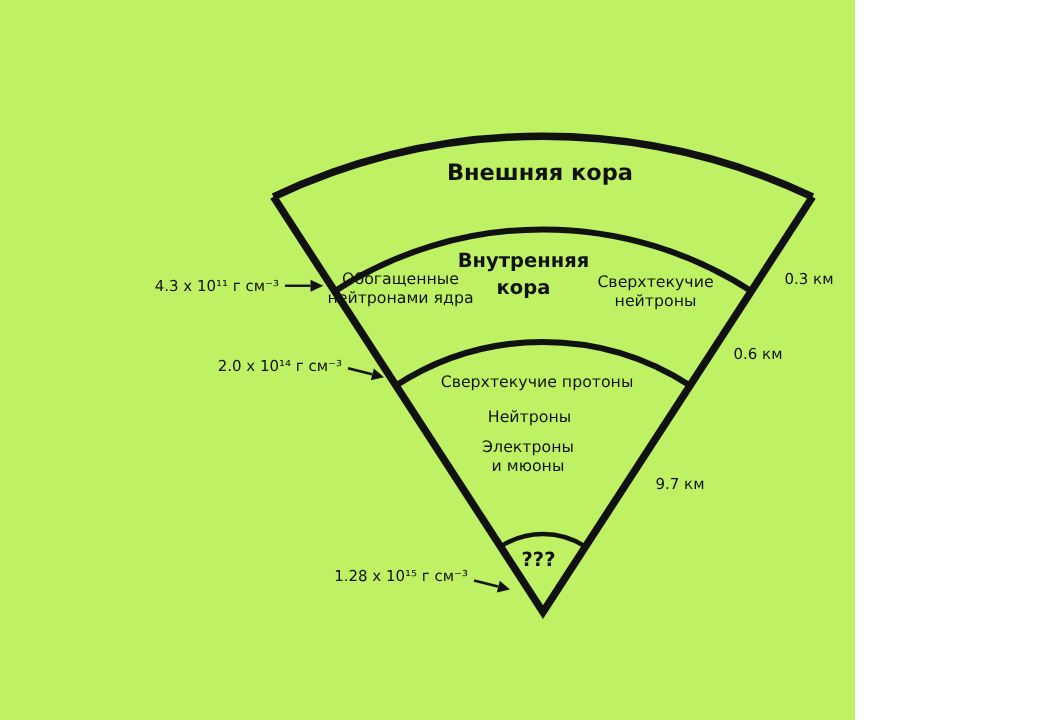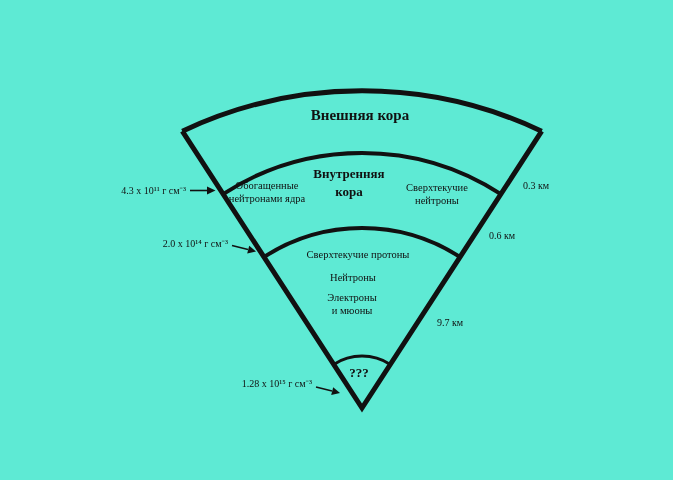--- a/index.html
+++ b/index.html
@@ -3,25 +3,24 @@
 <meta charset="utf-8">
 <style>
   html, body {
     margin: 0;
     padding: 0;
     background: #ffffff;
     font-family: "DejaVu Sans", "Liberation Sans", sans-serif;
   }
   .canvas {
     position: relative;
-    width: 673px;
+    width: 570px;
     height: 480px;
-    background: #5eead4;
+    background: #bef264;
     overflow: hidden;
-    font-family: Liberation Serif, serif;
   }
   svg text {
     fill: #111111;
   }
   .lbl-bold {
     font-weight: bold;
   }
   .layer-lbl {
     font-size: 10.5px;
   }

